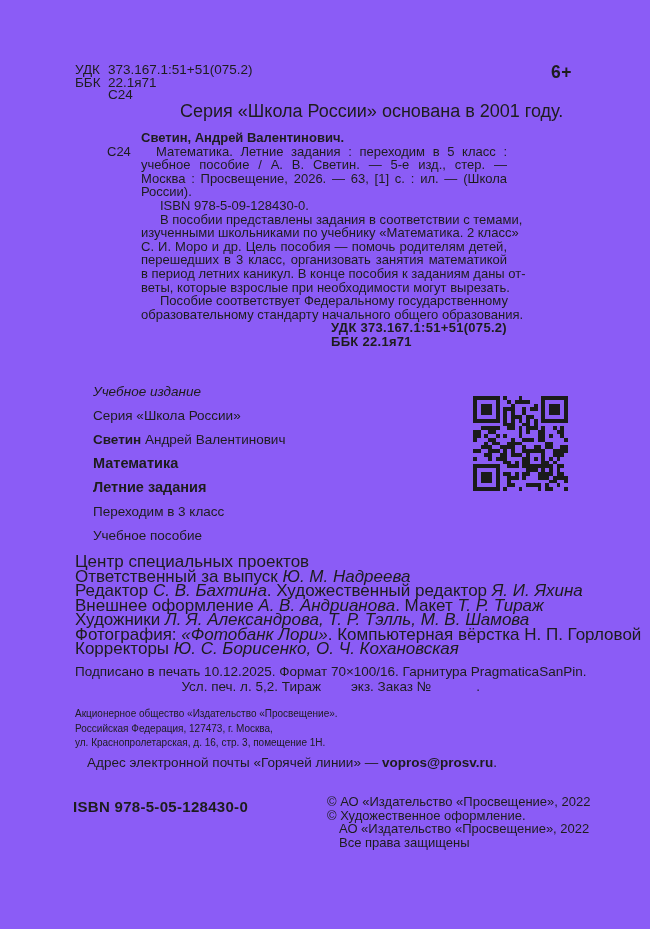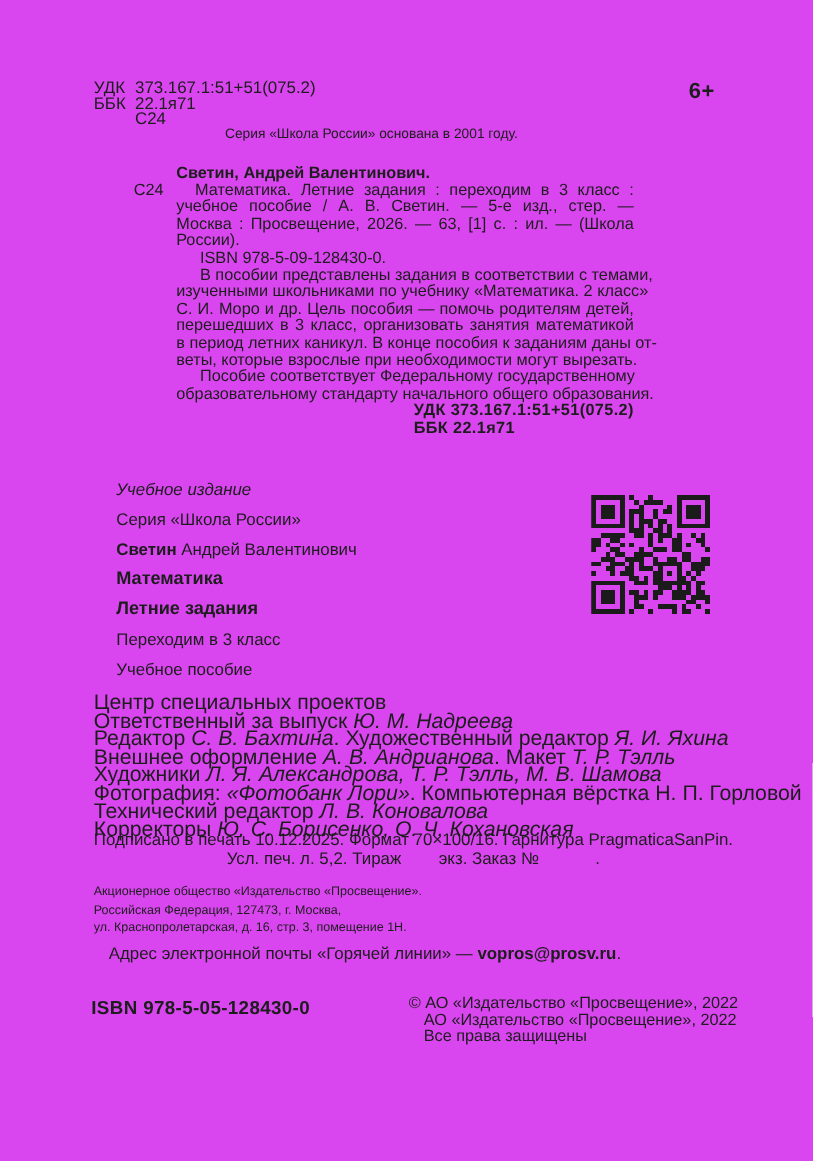--- a/index.html
+++ b/index.html
@@ -10,21 +10,21 @@
     overflow:hidden;
   }
   .bold{font-weight:bold;}
   .it{font-style:italic;}
   .nw{white-space:nowrap;}
   
   .hdr{position:absolute;left:75px;top:64px;font-size:13.5px;line-height:12.7px;}
   .hlbl{display:inline-block;width:33px;}
   .hcode{padding-left:33px;}
   .age{position:absolute;left:551px;top:62px;font-size:17.5px;font-weight:bold;letter-spacing:.5px;}
-  .series-note{position:absolute;left:180px;top:101px;font-size:11px;}
+  .series-note{position:absolute;left:180px;top:101px;font-size:18px;}
   
   .bib{position:absolute;left:141px;top:131px;width:366px;font-size:13px;line-height:13.6px;}
   .bl{white-space:nowrap;}
   .js{text-align:justify;text-align-last:justify;}
   .rel{position:relative;}
   .mcode{position:absolute;left:-34px;top:0;}
   .ind{padding-left:15px;}
   .ind2{padding-left:19px;}
   .right{text-align:right;text-align-last:right;font-weight:bold;letter-spacing:.3px;}
   .bbkb{padding-left:190px;font-weight:bold;letter-spacing:.3px;}
@@ -45,37 +45,37 @@
   .publisher div{white-space:nowrap;}
   .hotline{position:absolute;left:75px;top:755px;font-size:13.5px;white-space:nowrap;margin-left:12px;}
   .fisbn{position:absolute;left:73px;top:798px;font-size:15px;font-weight:bold;letter-spacing:.3px;}
   .fcopy{position:absolute;left:327px;top:795px;font-size:13px;line-height:13.6px;}
   .fcopy div{white-space:nowrap;}
   .cind{padding-left:12px;}
 </style>
 </head>
 <body>
 
-<div class="page" style="color: rgb(29, 29, 29); background: #d946ef;">
+<div class="page" style="color: rgb(29, 29, 29); background: #8b5cf6;">
 
   <div class="hdr">
     <div class="nw"><span class="hlbl">УДК</span><span>373.167.1:51+51(075.2)</span></div>
     <div class="nw"><span class="hlbl">ББК</span><span>22.1я71</span></div>
     <div class="hcode nw">С24</div>
   </div>
 
   <div class="age">6+</div>
 
   <div class="series-note nw">Серия «Школа России» основана в 2001 году.</div>
 
   <div class="bib">
     <div class="bl bold">Светин, Андрей Валентинович.</div>
     <div class="bl rel">
       <span class="mcode">С24</span>
-      <div class="ind js">Математика. Летние задания : переходим в 3 класс :</div>
+      <div class="ind js">Математика. Летние задания : переходим в 5 класс :</div>
     </div>
     <div class="bl js">учебное пособие / А. В. Светин. — 5-е изд., стер. —</div>
     <div class="bl js">Москва : Просвещение, 2026. — 63, [1] с. : ил. — (Школа</div>
     <div class="bl">России).</div>
     <div class="bl ind2">ISBN 978-5-09-128430-0.</div>
     <div class="bl ind2 js">В пособии представлены задания в соответствии с темами,</div>
     <div class="bl js">изученными школьниками по учебнику «Математика. 2 класс»</div>
     <div class="bl js">С. И. Моро и др. Цель пособия — помочь родителям детей,</div>
     <div class="bl js">перешедших в 3 класс, организовать занятия математикой</div>
     <div class="bl js">в период летних каникул. В конце пособия к заданиям даны от-</div>
@@ -407,24 +407,23 @@
         <rect x="19" y="24" width="1" height="1"></rect>
         <rect x="20" y="24" width="1" height="1"></rect>
         <rect x="24" y="24" width="1" height="1"></rect>
       </g>
     </svg>
 
   <div class="credits">
     <div><span>Центр специальных проектов</span></div>
     <div><span>Ответственный за выпуск </span><span style="font-style: italic;">Ю. М. Надреева</span></div>
     <div><span>Редактор </span><span style="font-style: italic;">С. В. Бахтина</span><span>. Художественный редактор </span><span style="font-style: italic;">Я. И. Яхина</span></div>
-    <div><span>Внешнее оформление </span><span style="font-style: italic;">А. В. Андрианова</span><span>. Макет </span><span style="font-style: italic;">Т. Р. Тэлль</span></div>
+    <div><span>Внешнее оформление </span><span style="font-style: italic;">А. В. Андрианова</span><span>. Макет </span><span style="font-style: italic;">Т. Р. Тираж</span></div>
     <div><span>Художники </span><span style="font-style: italic;">Л. Я. Александрова, Т. Р. Тэлль, М. В. Шамова</span></div>
     <div><span>Фотография: </span><span style="font-style: italic;">«Фотобанк Лори»</span><span>. Компьютерная вёрстка </span><span style="">Н. П. Горловой</span></div>
-    <div><span>Технический редактор </span><span style="font-style: italic;">Л. В. Коновалова</span></div>
     <div><span>Корректоры </span><span style="font-style: italic;">Ю. С. Борисенко, О. Ч. Кохановская</span></div>
   </div>
 
   <div class="printinfo">
     <div>Подписано в печать 10.12.2025. Формат 70×100/16. Гарнитура PragmaticaSanPin.</div>
     <div>Усл. печ. л. 5,2. Тираж&nbsp;&nbsp;&nbsp;&nbsp;&nbsp;&nbsp;&nbsp;&nbsp;экз. Заказ №&nbsp;&nbsp;&nbsp;&nbsp;&nbsp;&nbsp;&nbsp;&nbsp;&nbsp;&nbsp;&nbsp;&nbsp;.</div>
   </div>
 
   <div class="publisher">
     <div>Акционерное общество «Издательство «Просвещение».</div>
@@ -433,17 +432,18 @@
   </div>
 
   <div class="hotline">
     <span>Адрес электронной почты «Горячей линии» — </span><span class="bold">vopros@prosv.ru</span><span>.</span>
   </div>
 
   <div class="fisbn">ISBN 978-5-05-128430-0</div>
 
   <div class="fcopy">
     <div>© АО «Издательство «Просвещение», 2022</div>
+    <div>© Художественное оформление.</div>
     <div class="cind">АО «Издательство «Просвещение», 2022</div>
     <div class="cind">Все права защищены</div>
   </div>
 
 </div>
 
 </body></html>

